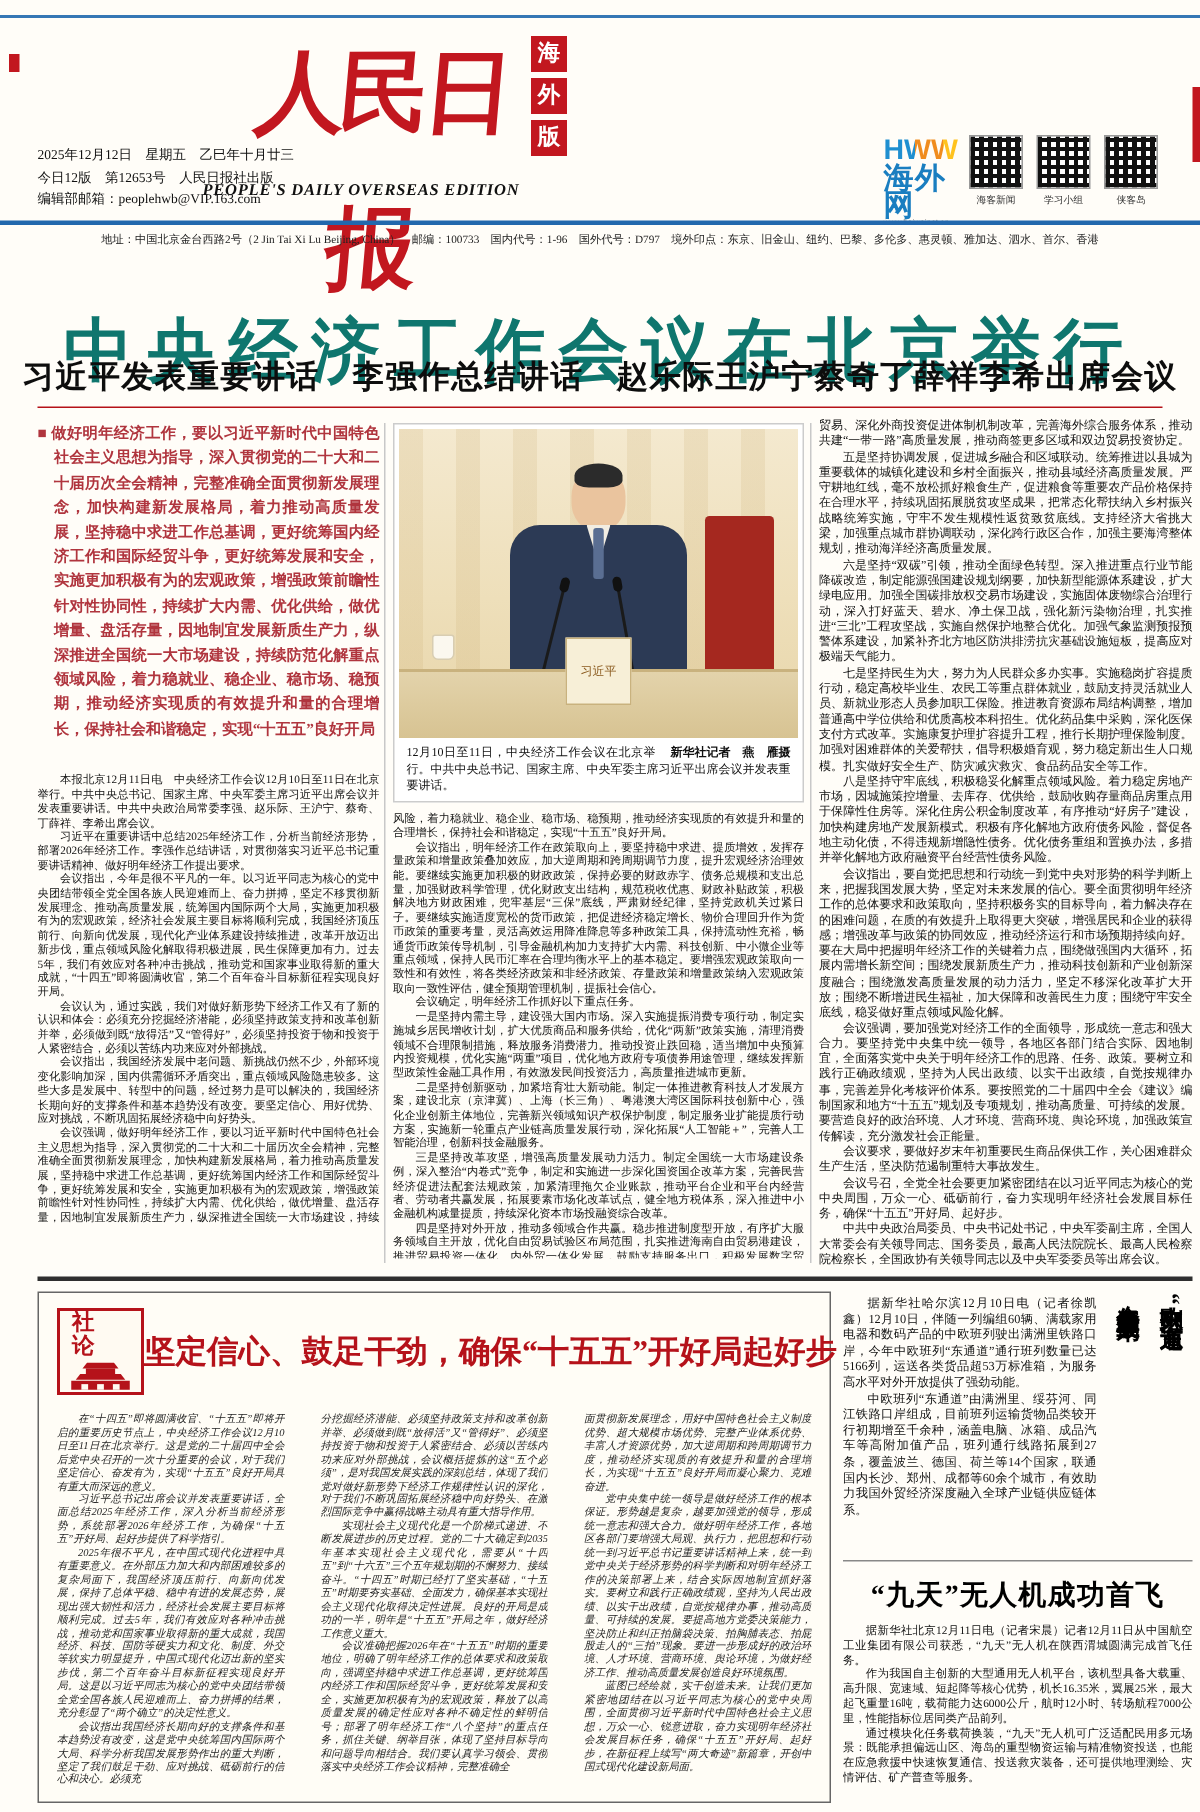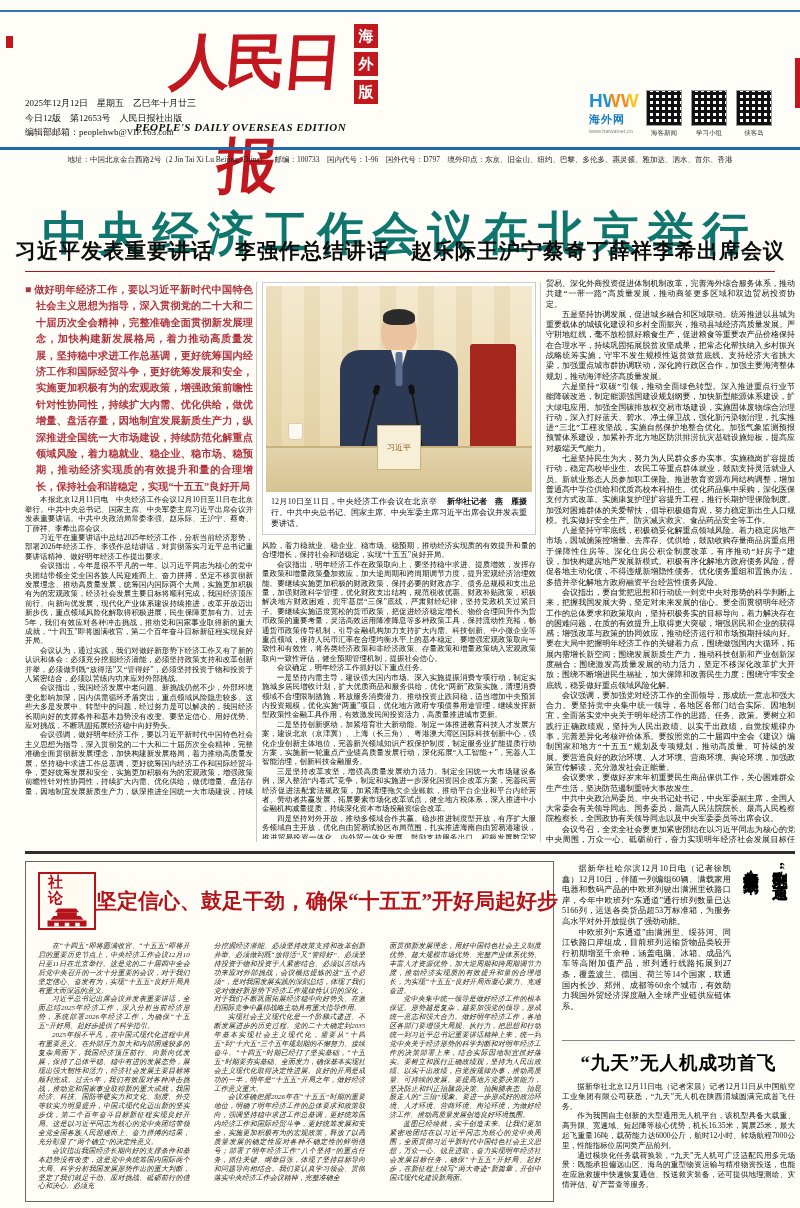--- a/index.html
+++ b/index.html
@@ -20,21 +20,21 @@
   .edition{position:absolute;left:354px;top:24px;display:flex;flex-direction:column;gap:4px;}
   .ed-box{width:24px;height:24px;background:#c2171f;color:#fff;font-size:15px;font-weight:700;
           line-height:24px;text-align:center;}
   .entitle{position:absolute;left:135px;top:121px;width:230px;text-align:left;
            font-size:11px;font-weight:700;font-style:italic;letter-spacing:.5px;}
   .hww{position:absolute;left:589px;top:92px;width:58px;
        font-family:"Liberation Sans","DejaVu Sans",sans-serif;}
   .hww-top{font-size:19px;font-weight:900;line-height:18px;
            background:linear-gradient(90deg,#1f8fd0 0 36%,#f08c1e 36% 68%,#ffc21e 68% 100%);
            -webkit-background-clip:text;background-clip:text;color:transparent;}
-  .hww-name{font-size:11px;font-weight:700;color:#1a7ec0;letter-spacing:1px;line-height:18px;}
+  .hww-name{font-size:20px;font-weight:700;color:#1a7ec0;letter-spacing:1px;line-height:18px;}
   .hww-url{font-size:5.5px;color:#888;line-height:7px;}
   .qrs{position:absolute;left:646px;top:90px;display:flex;gap:9px;}
   .qr-item{text-align:center;}
   .qr{width:36px;height:36px;border:1px solid #999;
       background:repeating-linear-gradient(0deg,#111 0 3px,transparent 3px 6px),
                  repeating-linear-gradient(90deg,#111 0 3px,#fff 3px 6px);}
   .qr-label{font-size:6.5px;margin-top:3px;color:#333;font-family:"Liberation Sans",sans-serif;}
   .bluerule{position:absolute;top:147px;left:0;width:800px;height:3px;background:#2268ad;}
   .address{position:absolute;top:155px;left:0;width:800px;text-align:center;font-size:7.5px;color:#222;}
 
@@ -46,26 +46,26 @@
            font-family:"Liberation Sans","DejaVu Sans",sans-serif;}
   .redrule{position:absolute;top:271px;left:25px;width:750px;height:1px;background:#b51218;}
 
   
   .main-area{position:absolute;top:279px;left:0;width:800px;height:570px;}
   .colrule{position:absolute;top:3px;width:1px;height:560px;background:#c8c8c8;}
   .colrule-1{left:256px;}.colrule-2{left:540px;}
   .col{position:absolute;top:3px;}
   .col-left{left:25px;width:228px;}
   .col-mid{left:262px;width:274px;}
-  .col-right{left:546px;width:249px;height:566px;overflow:hidden;top:0;font-family:Liberation Mono, monospace;}
+  .col-right{left:546px;width:249px;height:566px;overflow:hidden;top:0;}
   .summary{color:#b0353e;font-size:10.2px;line-height:16.4px;font-weight:600;
            text-align:justify;padding-left:11px;text-indent:-11px;}
   .body-text p{margin:0;text-indent:2em;text-align:justify;}
   .no-first-indent p:first-child{text-indent:0;}
-  .col-left .body-text{margin-top:0;height:300px;overflow:hidden;font-size:7.5px;line-height:9.4px;}
+  .col-left .body-text{margin-top:20px;height:300px;overflow:hidden;font-size:7.5px;line-height:9.4px;}
   .col-mid .body-text{margin-top:6px;height:298px;overflow:hidden;font-size:7.5px;line-height:9.4px;}
   .col-right .body-text{font-size:8px;line-height:10.3px;height:566px;overflow:hidden;}
 
   
   .photo-block{border:1px solid #ccc;padding:3px;background:#fff;}
   .photo{position:relative;width:100%;height:206px;overflow:hidden;
          background:linear-gradient(180deg,#f4e9cf 0%,#eedfba 55%,#e7d5a9 100%);}
   .photo:before{content:"";position:absolute;inset:0;
          background:repeating-linear-gradient(90deg,rgba(200,170,110,.18) 0 16px,transparent 16px 38px);}
   .redpanel{position:absolute;right:16px;top:58px;width:46px;height:115px;background:#a5281f;border-radius:3px;}
@@ -211,22 +211,22 @@
     <div class="col col-right" data-interactable="false">
       <div class="body-text no-first-indent" data-interactable="false">
           <p data-interactable="false">贸易、深化外商投资促进体制机制改革，完善海外综合服务体系，推动共建“一带一路”高质量发展，推动商签更多区域和双边贸易投资协定。</p>
           <p data-interactable="false">五是坚持协调发展，促进城乡融合和区域联动。统筹推进以县城为重要载体的城镇化建设和乡村全面振兴，推动县域经济高质量发展。严守耕地红线，毫不放松抓好粮食生产，促进粮食等重要农产品价格保持在合理水平，持续巩固拓展脱贫攻坚成果，把常态化帮扶纳入乡村振兴战略统筹实施，守牢不发生规模性返贫致贫底线。支持经济大省挑大梁，加强重点城市群协调联动，深化跨行政区合作，加强主要海湾整体规划，推动海洋经济高质量发展。</p>
           <p data-interactable="false">六是坚持“双碳”引领，推动全面绿色转型。深入推进重点行业节能降碳改造，制定能源强国建设规划纲要，加快新型能源体系建设，扩大绿电应用。加强全国碳排放权交易市场建设，实施固体废物综合治理行动，深入打好蓝天、碧水、净土保卫战，强化新污染物治理，扎实推进“三北”工程攻坚战，实施自然保护地整合优化。加强气象监测预报预警体系建设，加紧补齐北方地区防洪排涝抗灾基础设施短板，提高应对极端天气能力。</p>
           <p data-interactable="false">七是坚持民生为大，努力为人民群众多办实事。实施稳岗扩容提质行动，稳定高校毕业生、农民工等重点群体就业，鼓励支持灵活就业人员、新就业形态人员参加职工保险。推进教育资源布局结构调整，增加普通高中学位供给和优质高校本科招生。优化药品集中采购，深化医保支付方式改革。实施康复护理扩容提升工程，推行长期护理保险制度。加强对困难群体的关爱帮扶，倡导积极婚育观，努力稳定新出生人口规模。扎实做好安全生产、防灾减灾救灾、食品药品安全等工作。</p>
           <p data-interactable="false">八是坚持守牢底线，积极稳妥化解重点领域风险。着力稳定房地产市场，因城施策控增量、去库存、优供给，鼓励收购存量商品房重点用于保障性住房等。深化住房公积金制度改革，有序推动“好房子”建设，加快构建房地产发展新模式。积极有序化解地方政府债务风险，督促各地主动化债，不得违规新增隐性债务。优化债务重组和置换办法，多措并举化解地方政府融资平台经营性债务风险。</p>
           <p data-interactable="false">会议指出，要自觉把思想和行动统一到党中央对形势的科学判断上来，把握我国发展大势，坚定对未来发展的信心。要全面贯彻明年经济工作的总体要求和政策取向，坚持积极务实的目标导向，着力解决存在的困难问题，在质的有效提升上取得更大突破，增强居民和企业的获得感；增强改革与政策的协同效应，推动经济运行和市场预期持续向好。要在大局中把握明年经济工作的关键着力点，围绕做强国内大循环，拓展内需增长新空间；围绕发展新质生产力，推动科技创新和产业创新深度融合；围绕激发高质量发展的动力活力，坚定不移深化改革扩大开放；围绕不断增进民生福祉，加大保障和改善民生力度；围绕守牢安全底线，稳妥做好重点领域风险化解。</p>
           <p data-interactable="false">会议强调，要加强党对经济工作的全面领导，形成统一意志和强大合力。要坚持党中央集中统一领导，各地区各部门结合实际、因地制宜，全面落实党中央关于明年经济工作的思路、任务、政策。要树立和践行正确政绩观，坚持为人民出政绩、以实干出政绩，自觉按规律办事，完善差异化考核评价体系。要按照党的二十届四中全会《建议》编制国家和地方“十五五”规划及专项规划，推动高质量、可持续的发展。要营造良好的政治环境、人才环境、营商环境、舆论环境，加强政策宣传解读，充分激发社会正能量。</p>
           <p data-interactable="false">会议要求，要做好岁末年初重要民生商品保供工作，关心困难群众生产生活，坚决防范遏制重特大事故发生。</p>
+          <p data-interactable="false">会议号召，全党全社会要更加紧密团结在以习近平同志为核心的党中央周围，万众一心、砥砺前行，奋力实现明年经济社会发展目标任务，确保“十五五”开好局、起好步。</p>
           <p data-interactable="false">中共中央政治局委员、中央书记处书记，中央军委副主席，全国人大常委会有关领导同志、国务委员，最高人民法院院长、最高人民检察院检察长，全国政协有关领导同志以及中央军委委员等出席会议。</p>
-          <p data-interactable="false">会议号召，全党全社会要更加紧密团结在以习近平同志为核心的党中央周围，万众一心、砥砺前行，奋力实现明年经济社会发展目标任务，确保“十五五”开好局、起好步。</p>
         </div>
     </div>
   </section>
 
   <div class="bottomrule" data-interactable="false"></div>
 
   <section class="editorial" data-interactable="false">
     <div class="ed-header" data-interactable="false">
       <div class="ed-badge" data-interactable="false">
         <div class="ed-badge-text" data-interactable="false">社　论</div>

